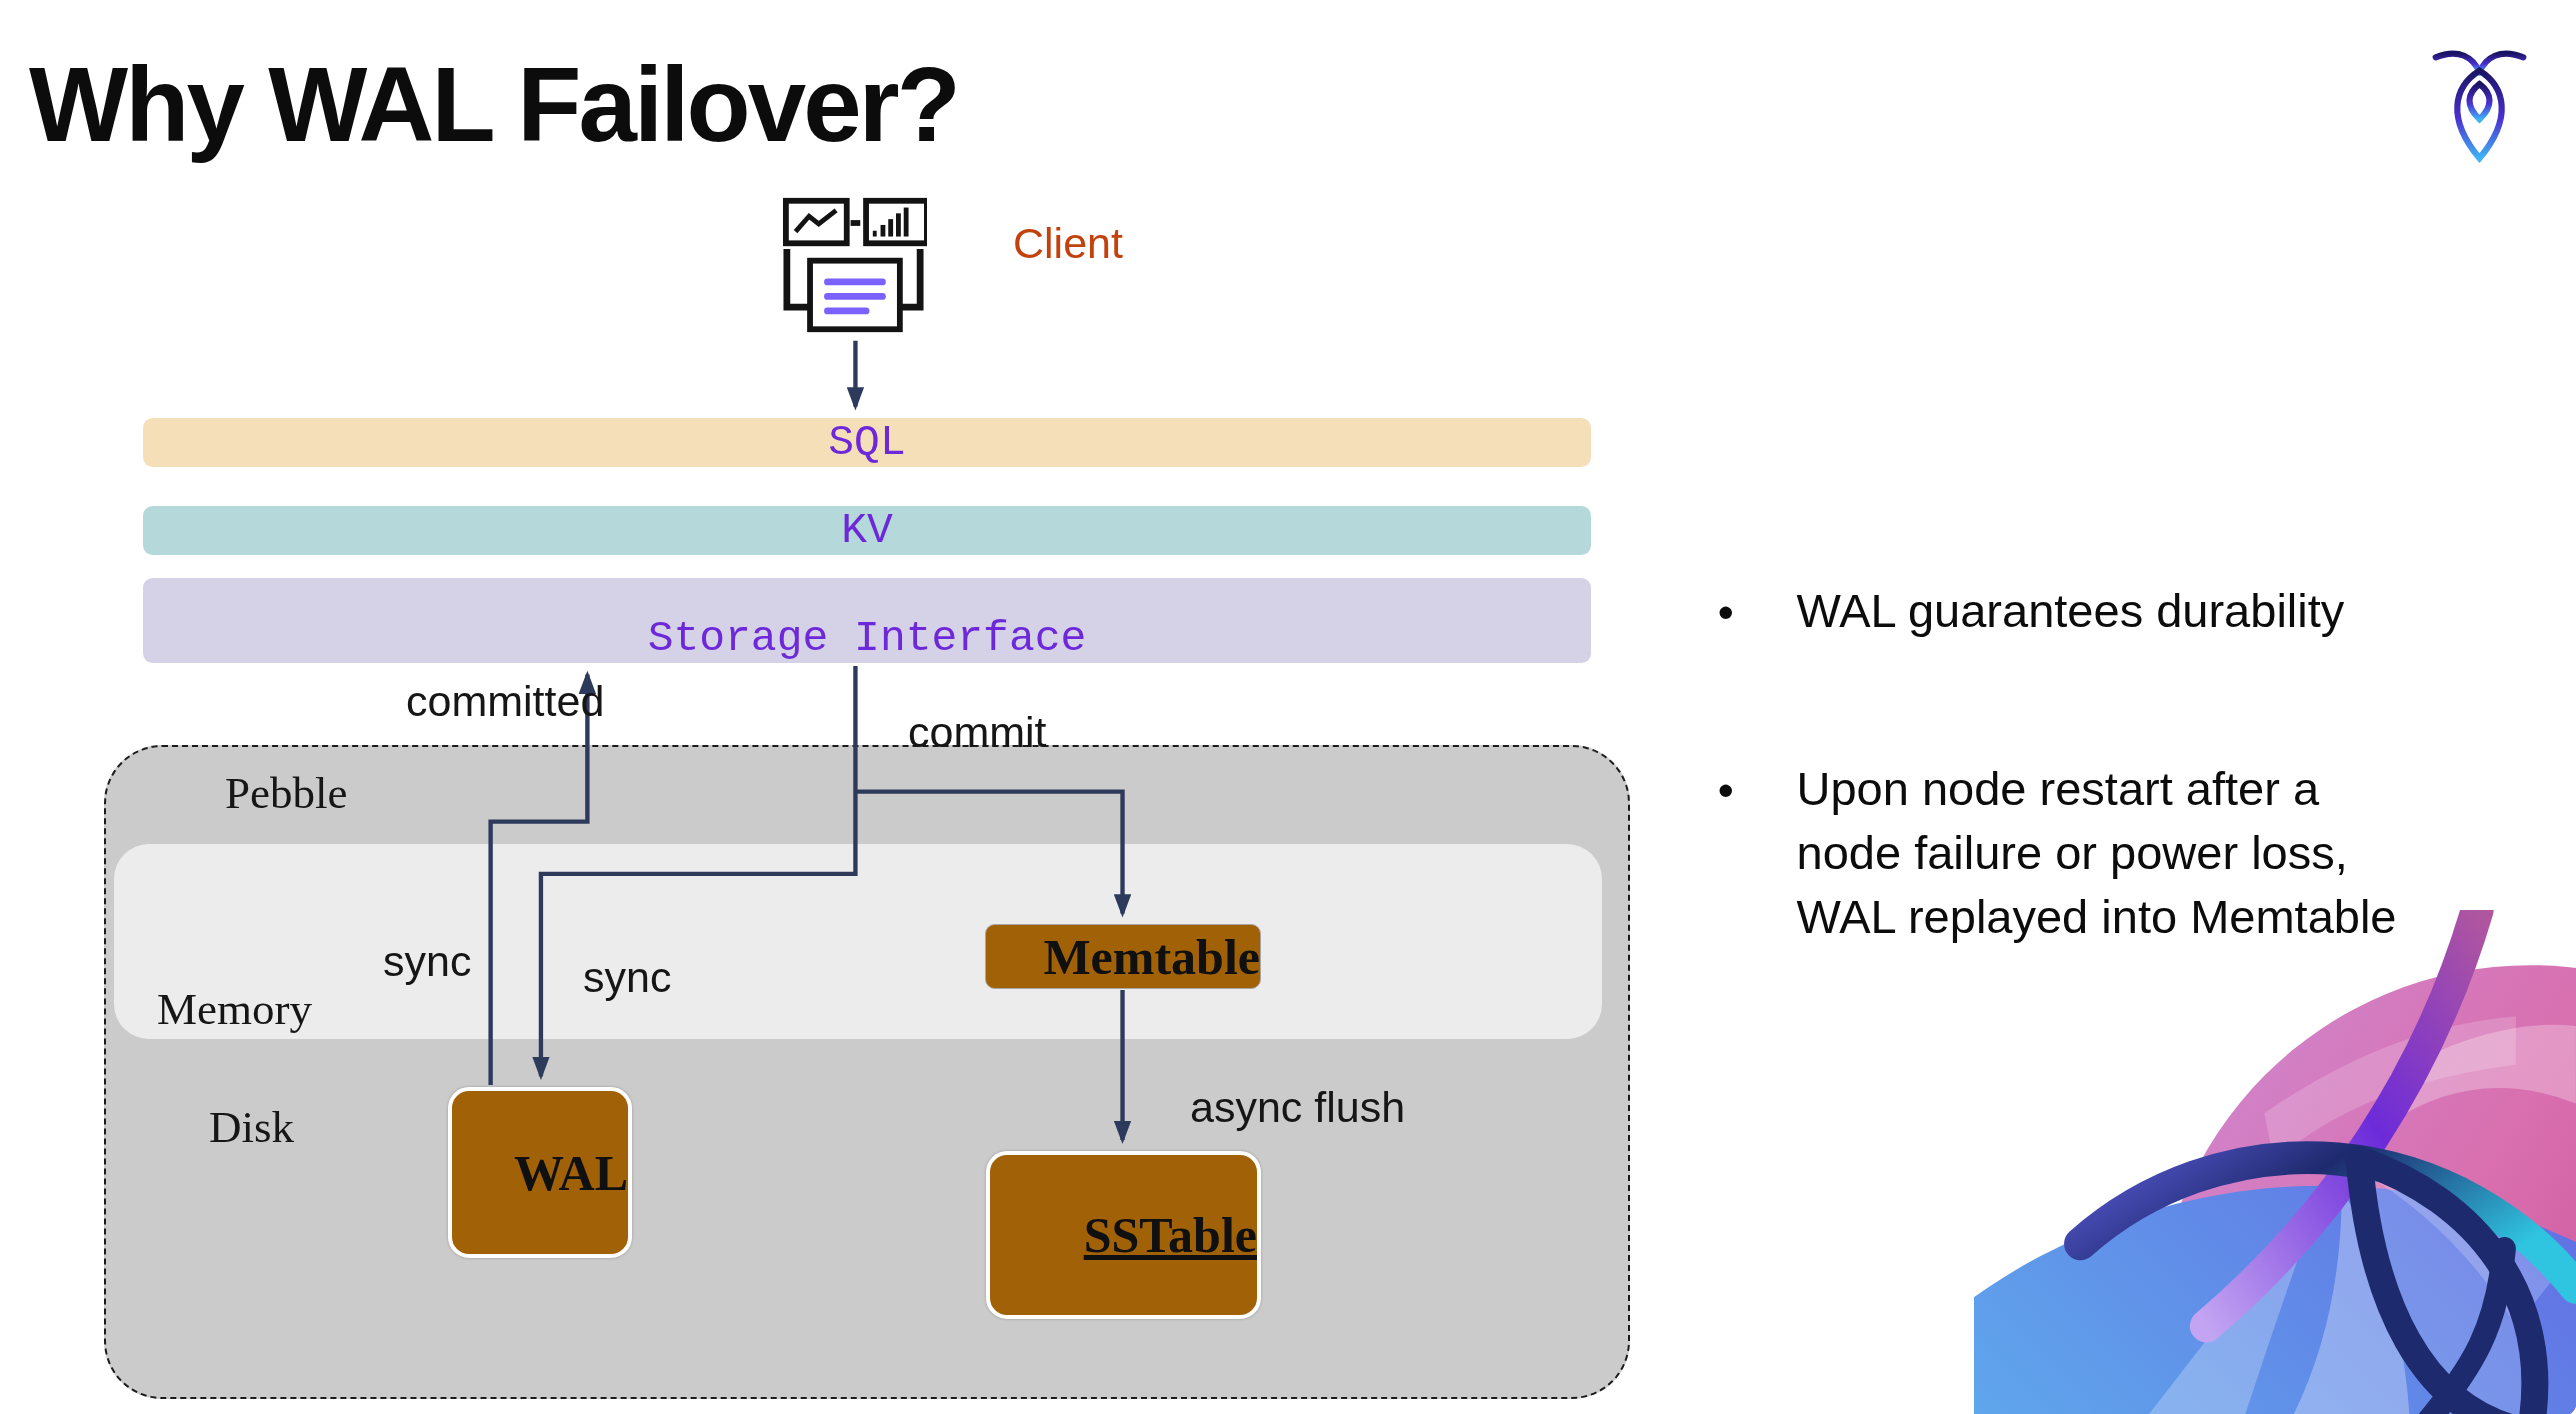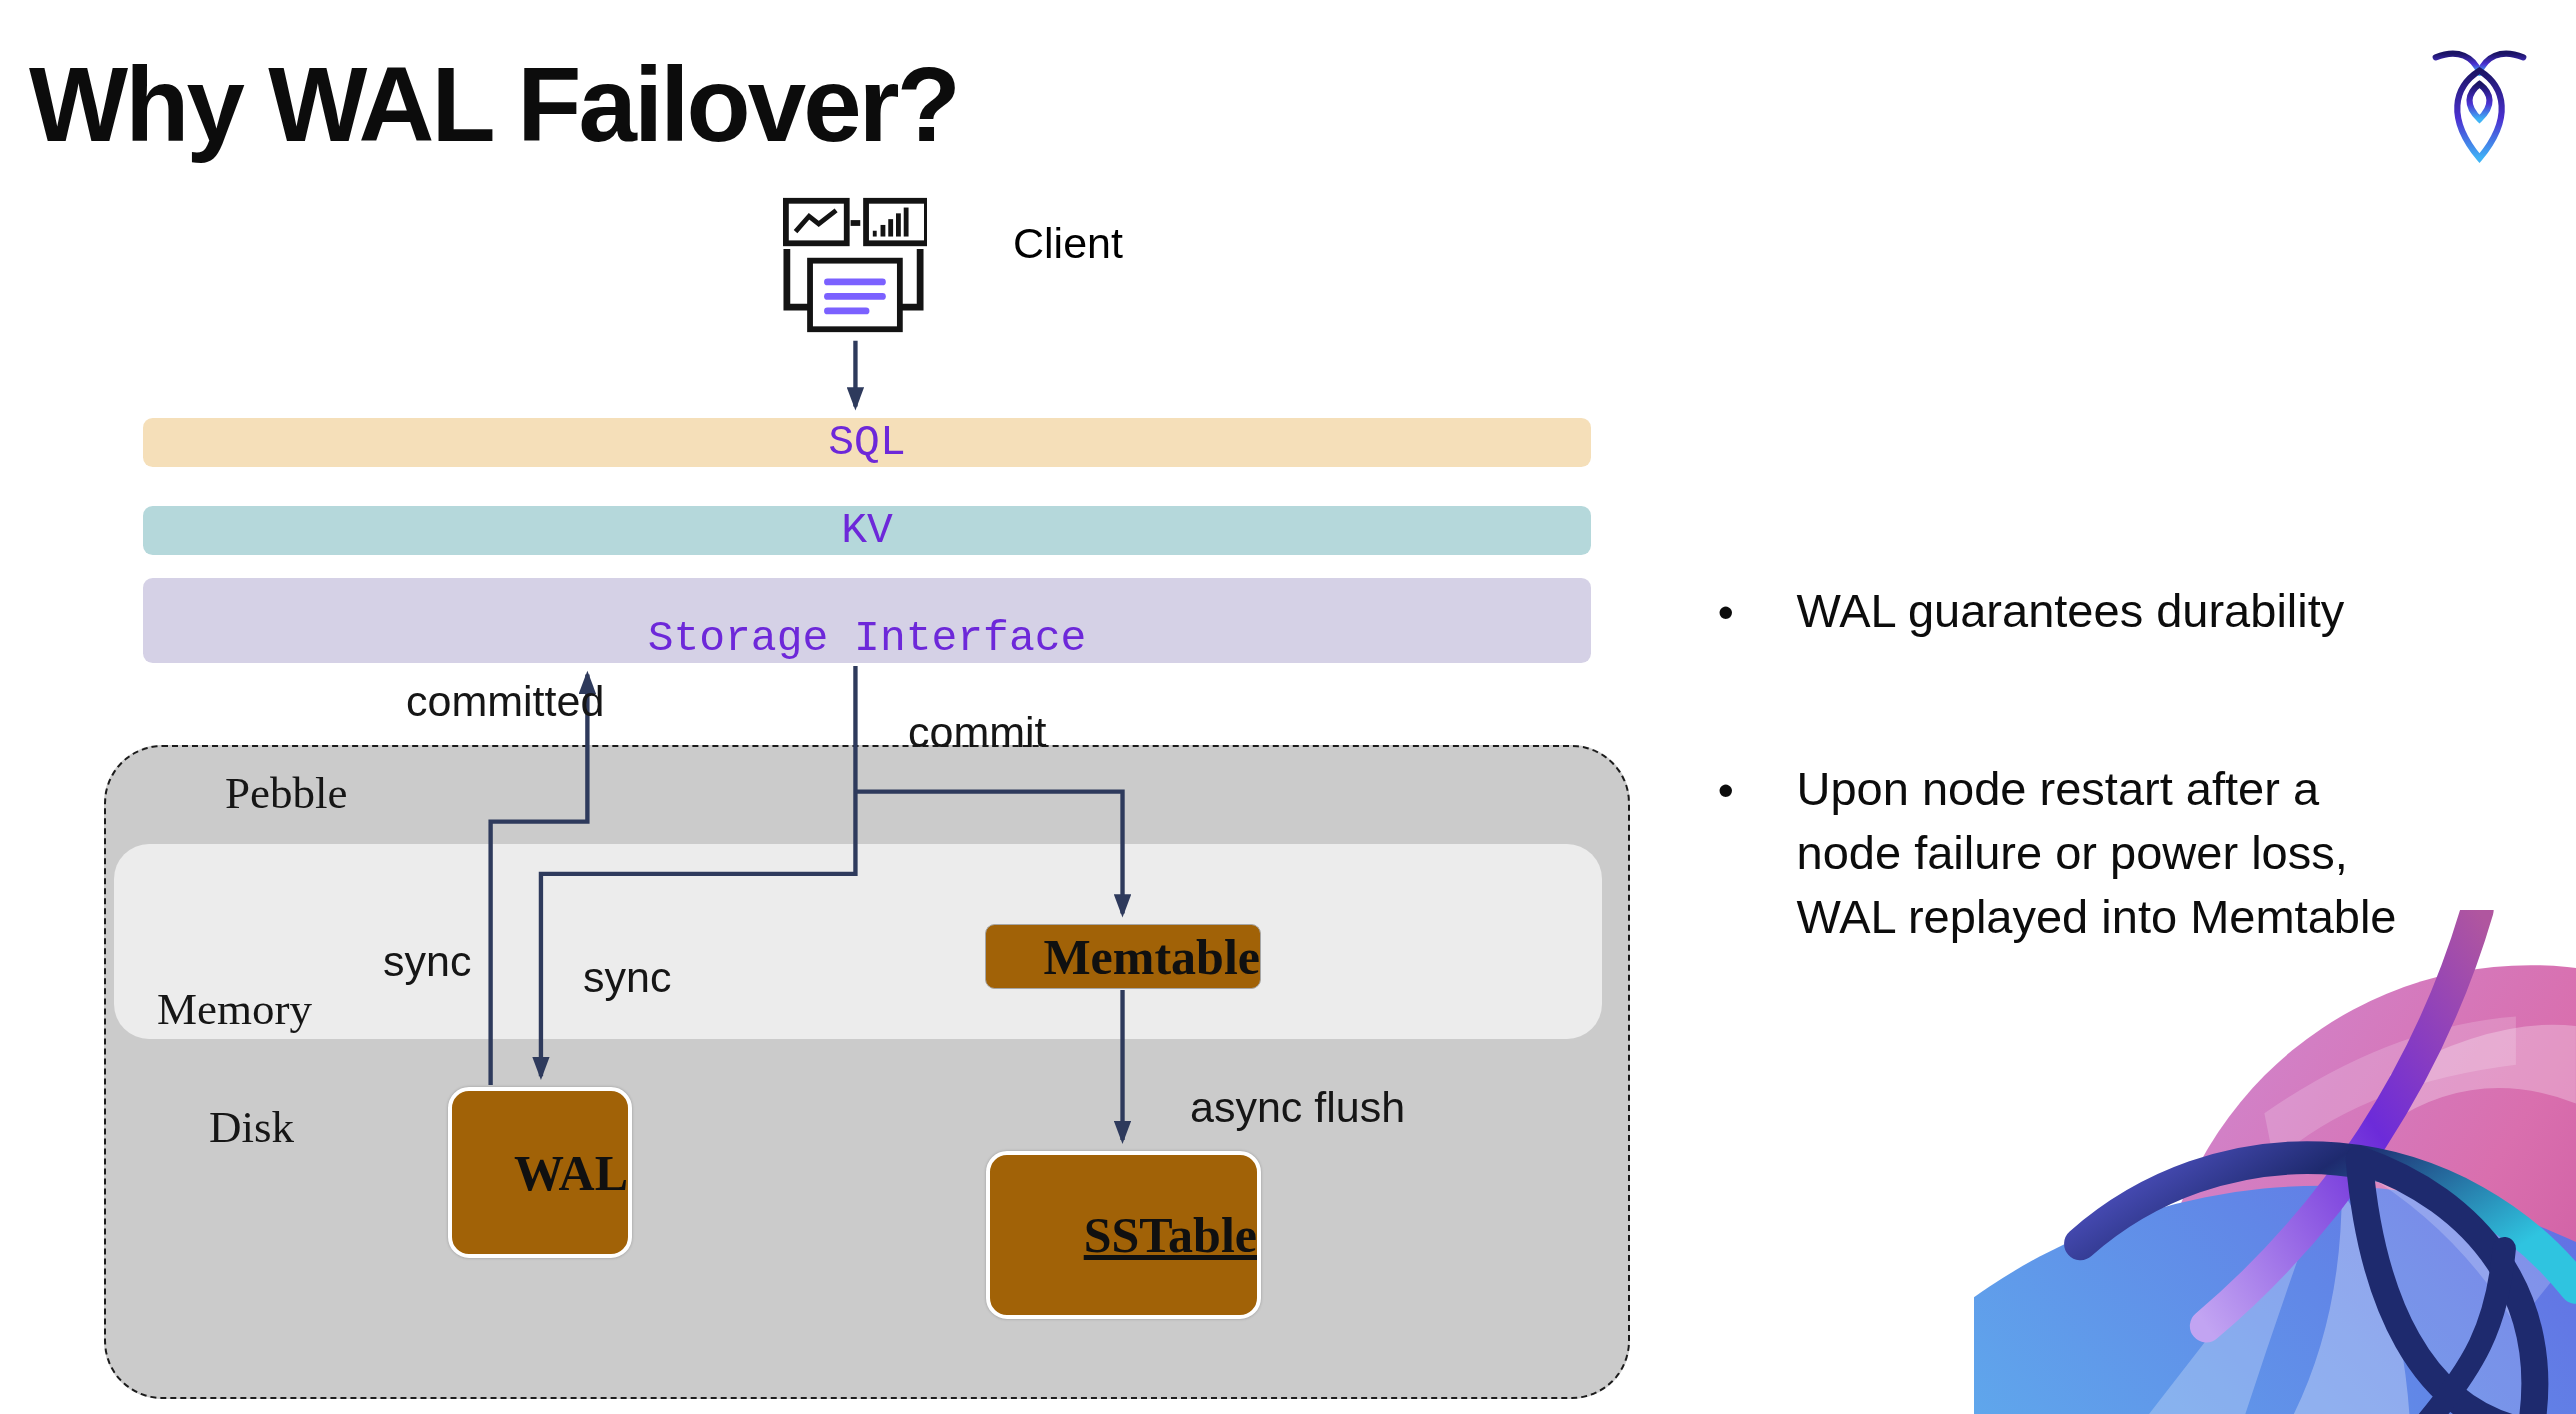--- a/index.html
+++ b/index.html
@@ -1,25 +1,25 @@
 <!DOCTYPE html>
 <html><head>
 <meta charset="utf-8">
 <style>
   html,body{margin:0;padding:0;background:#ffffff;}
   .slide{
     position:relative;width:2576px;height:1415px;background:#ffffff;overflow:hidden;
-    font-family:"Liberation Sans",sans-serif;color:#111;
+    font-family:"Liberation Sans",sans-serif;color:#111;border-radius:11px;
   }
   .abs{position:absolute;}
   .title{
     left:29px;top:45px;font-size:105px;font-weight:800;letter-spacing:-2.9px;
     color:#0c0c0c;font-family:"Liberation Sans",sans-serif;
   }
-  .client-label{left:1013px;top:219px;font-size:43px;color:#000000;}
+  .client-label{left:1013px;top:219px;font-size:43px;color:#c2410c;}
   .bar{
     left:143px;width:1448px;border-radius:9.7px;display:flex;align-items:flex-end;justify-content:center;
     font-family:Liberation Mono, monospace;font-size:43px;color:#6d28d9;z-index:2;
   }
   .bar-sql{top:418px;height:49px;background:#F5DFB9;}
   .bar-kv{top:506px;height:49px;background:#B5D8DB;}
   .bar-storage{top:578px;height:85px;background:#D5D1E6;}
   .pebble{
     left:104px;top:745px;width:1526px;height:654px;background:#CBCBCB;
     border:2.9px dashed #1b1b1b;border-radius:58px;box-sizing:border-box;z-index:1;

